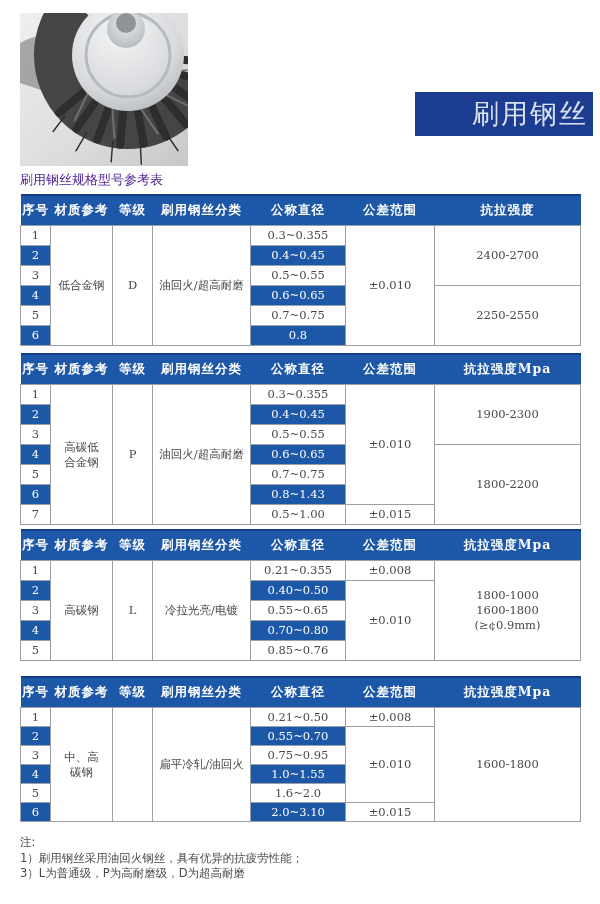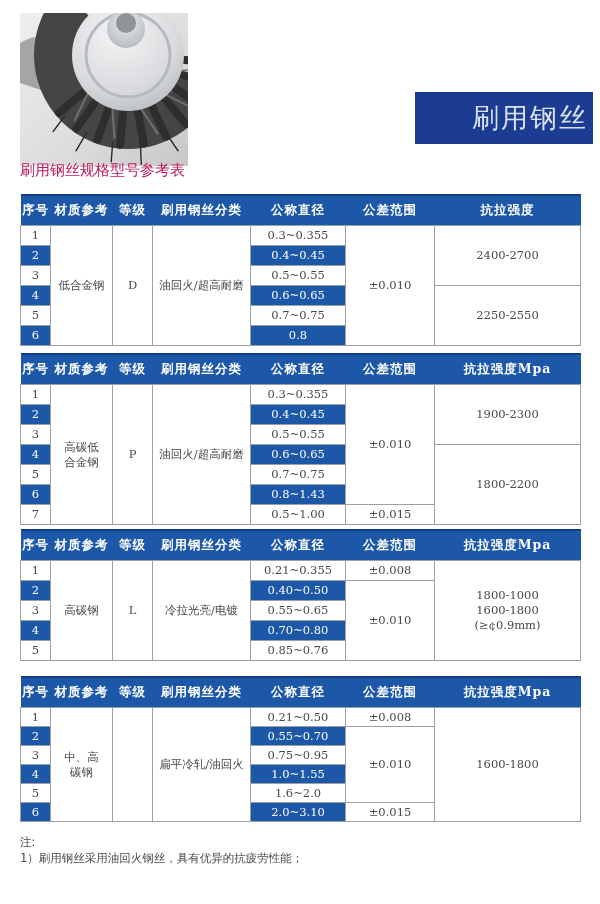--- a/index.html
+++ b/index.html
@@ -4,26 +4,26 @@
 <style>
   html,body{margin:0;padding:0;}
   body{
     width:600px;height:904px;position:relative;background:#ffffff;
     font-family:"DejaVu Serif","Liberation Serif",serif;overflow:hidden;
   }
   
   .photo{position:absolute;left:20px;top:13px;width:168px;height:153px;}
   
   .banner{
-    position:absolute;left:415px;top:92px;width:178px;height:52px;
+    position:absolute;left:415px;top:92px;width:178px;height:44px;
     background:#1b3c91;color:#d9e1f0;font-size:27px;letter-spacing:2px;
     display:flex;align-items:center;justify-content:flex-end;
     padding-right:5px;box-sizing:border-box;
   }
-  .subtitle{position:absolute;left:20px;top:161px;font-size:15px;color:#be185d;}
+  .subtitle{position:absolute;left:20px;top:171px;font-size:13px;color:#4c1d95;}
   
   .tbl{
     position:absolute;left:20px;width:560px;border-collapse:collapse;
     table-layout:fixed;border-top:2px solid #143d85;
   }
   .tbl thead th{
     background:#1d57a7;color:#ffffff;font-weight:bold;font-size:12.5px;
     height:29px;border:none;padding:0;letter-spacing:1px;
   }
   .tbl tbody td{
@@ -331,13 +331,14 @@
       <td class="sc">6</td>
       <td class="sc">2.0~3.10</td>
       <td>±0.015</td>
     </tr>
   </tbody>
 </table>
 
 <div class="notes">
   <div>注:</div>
   <div>1）刷用钢丝采用油回火钢丝，具有优异的抗疲劳性能；</div>
+  <div>3）L为普通级，P为高耐磨级，D为超高耐磨</div>
 </div>
 
 </body></html>

